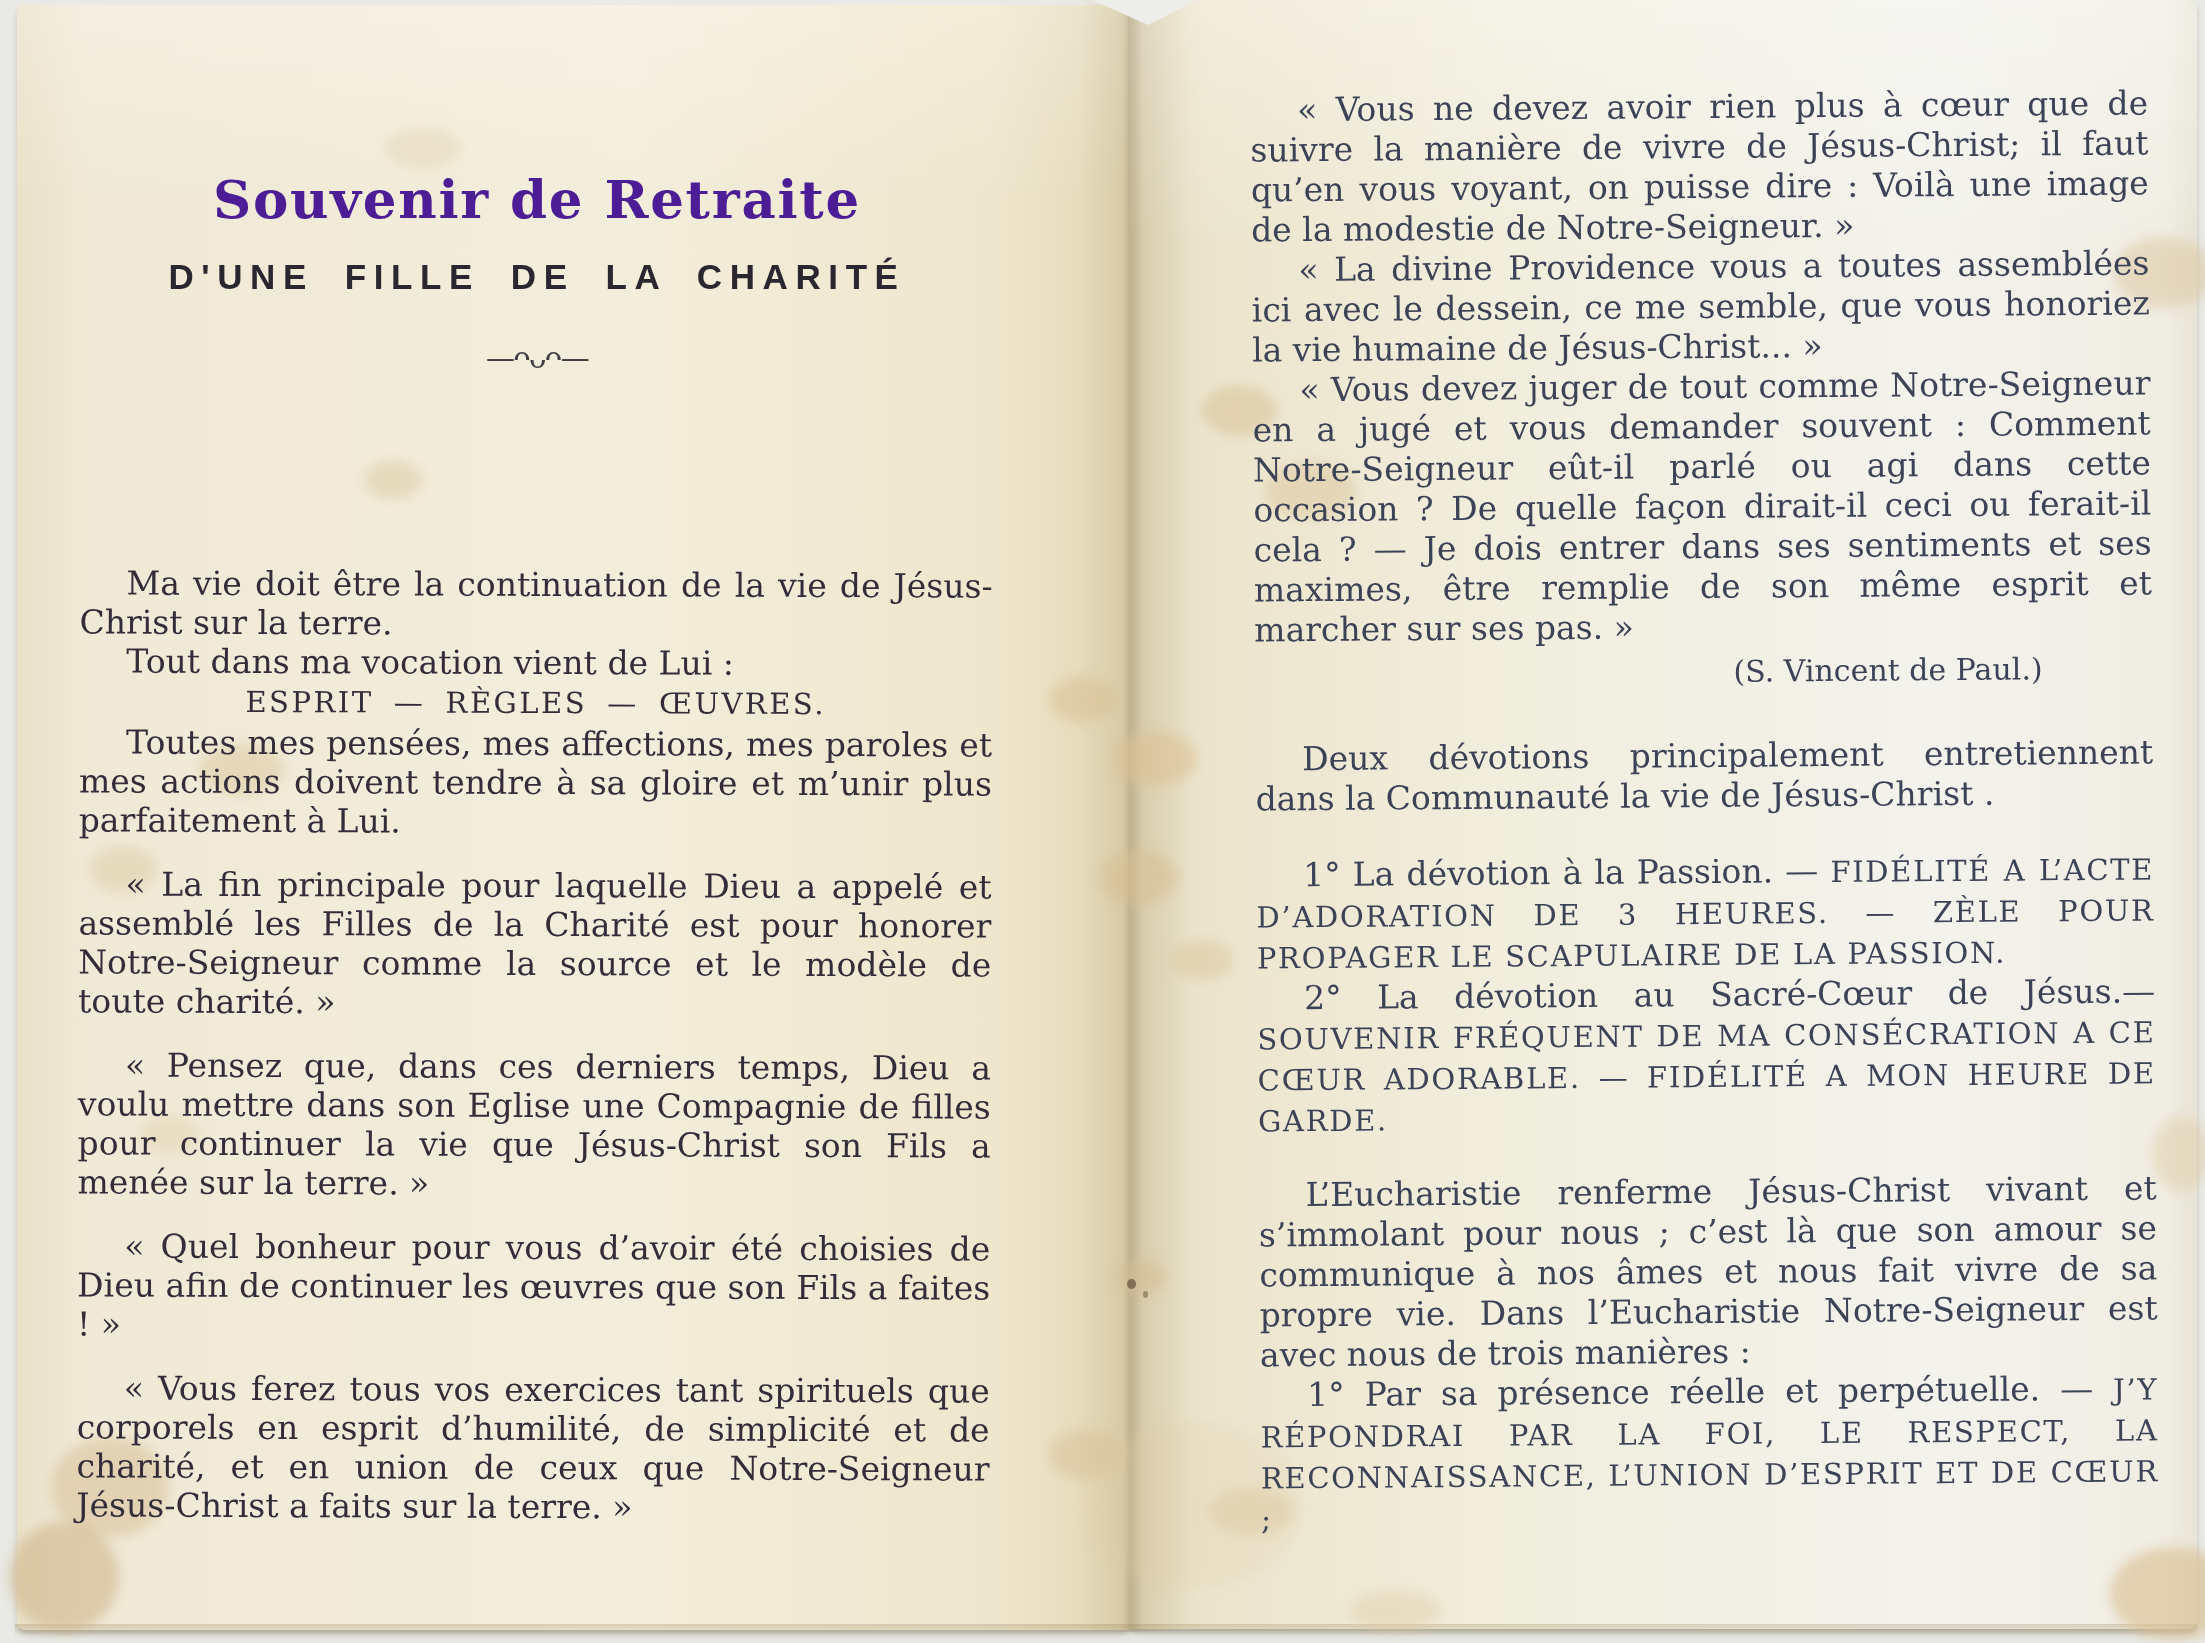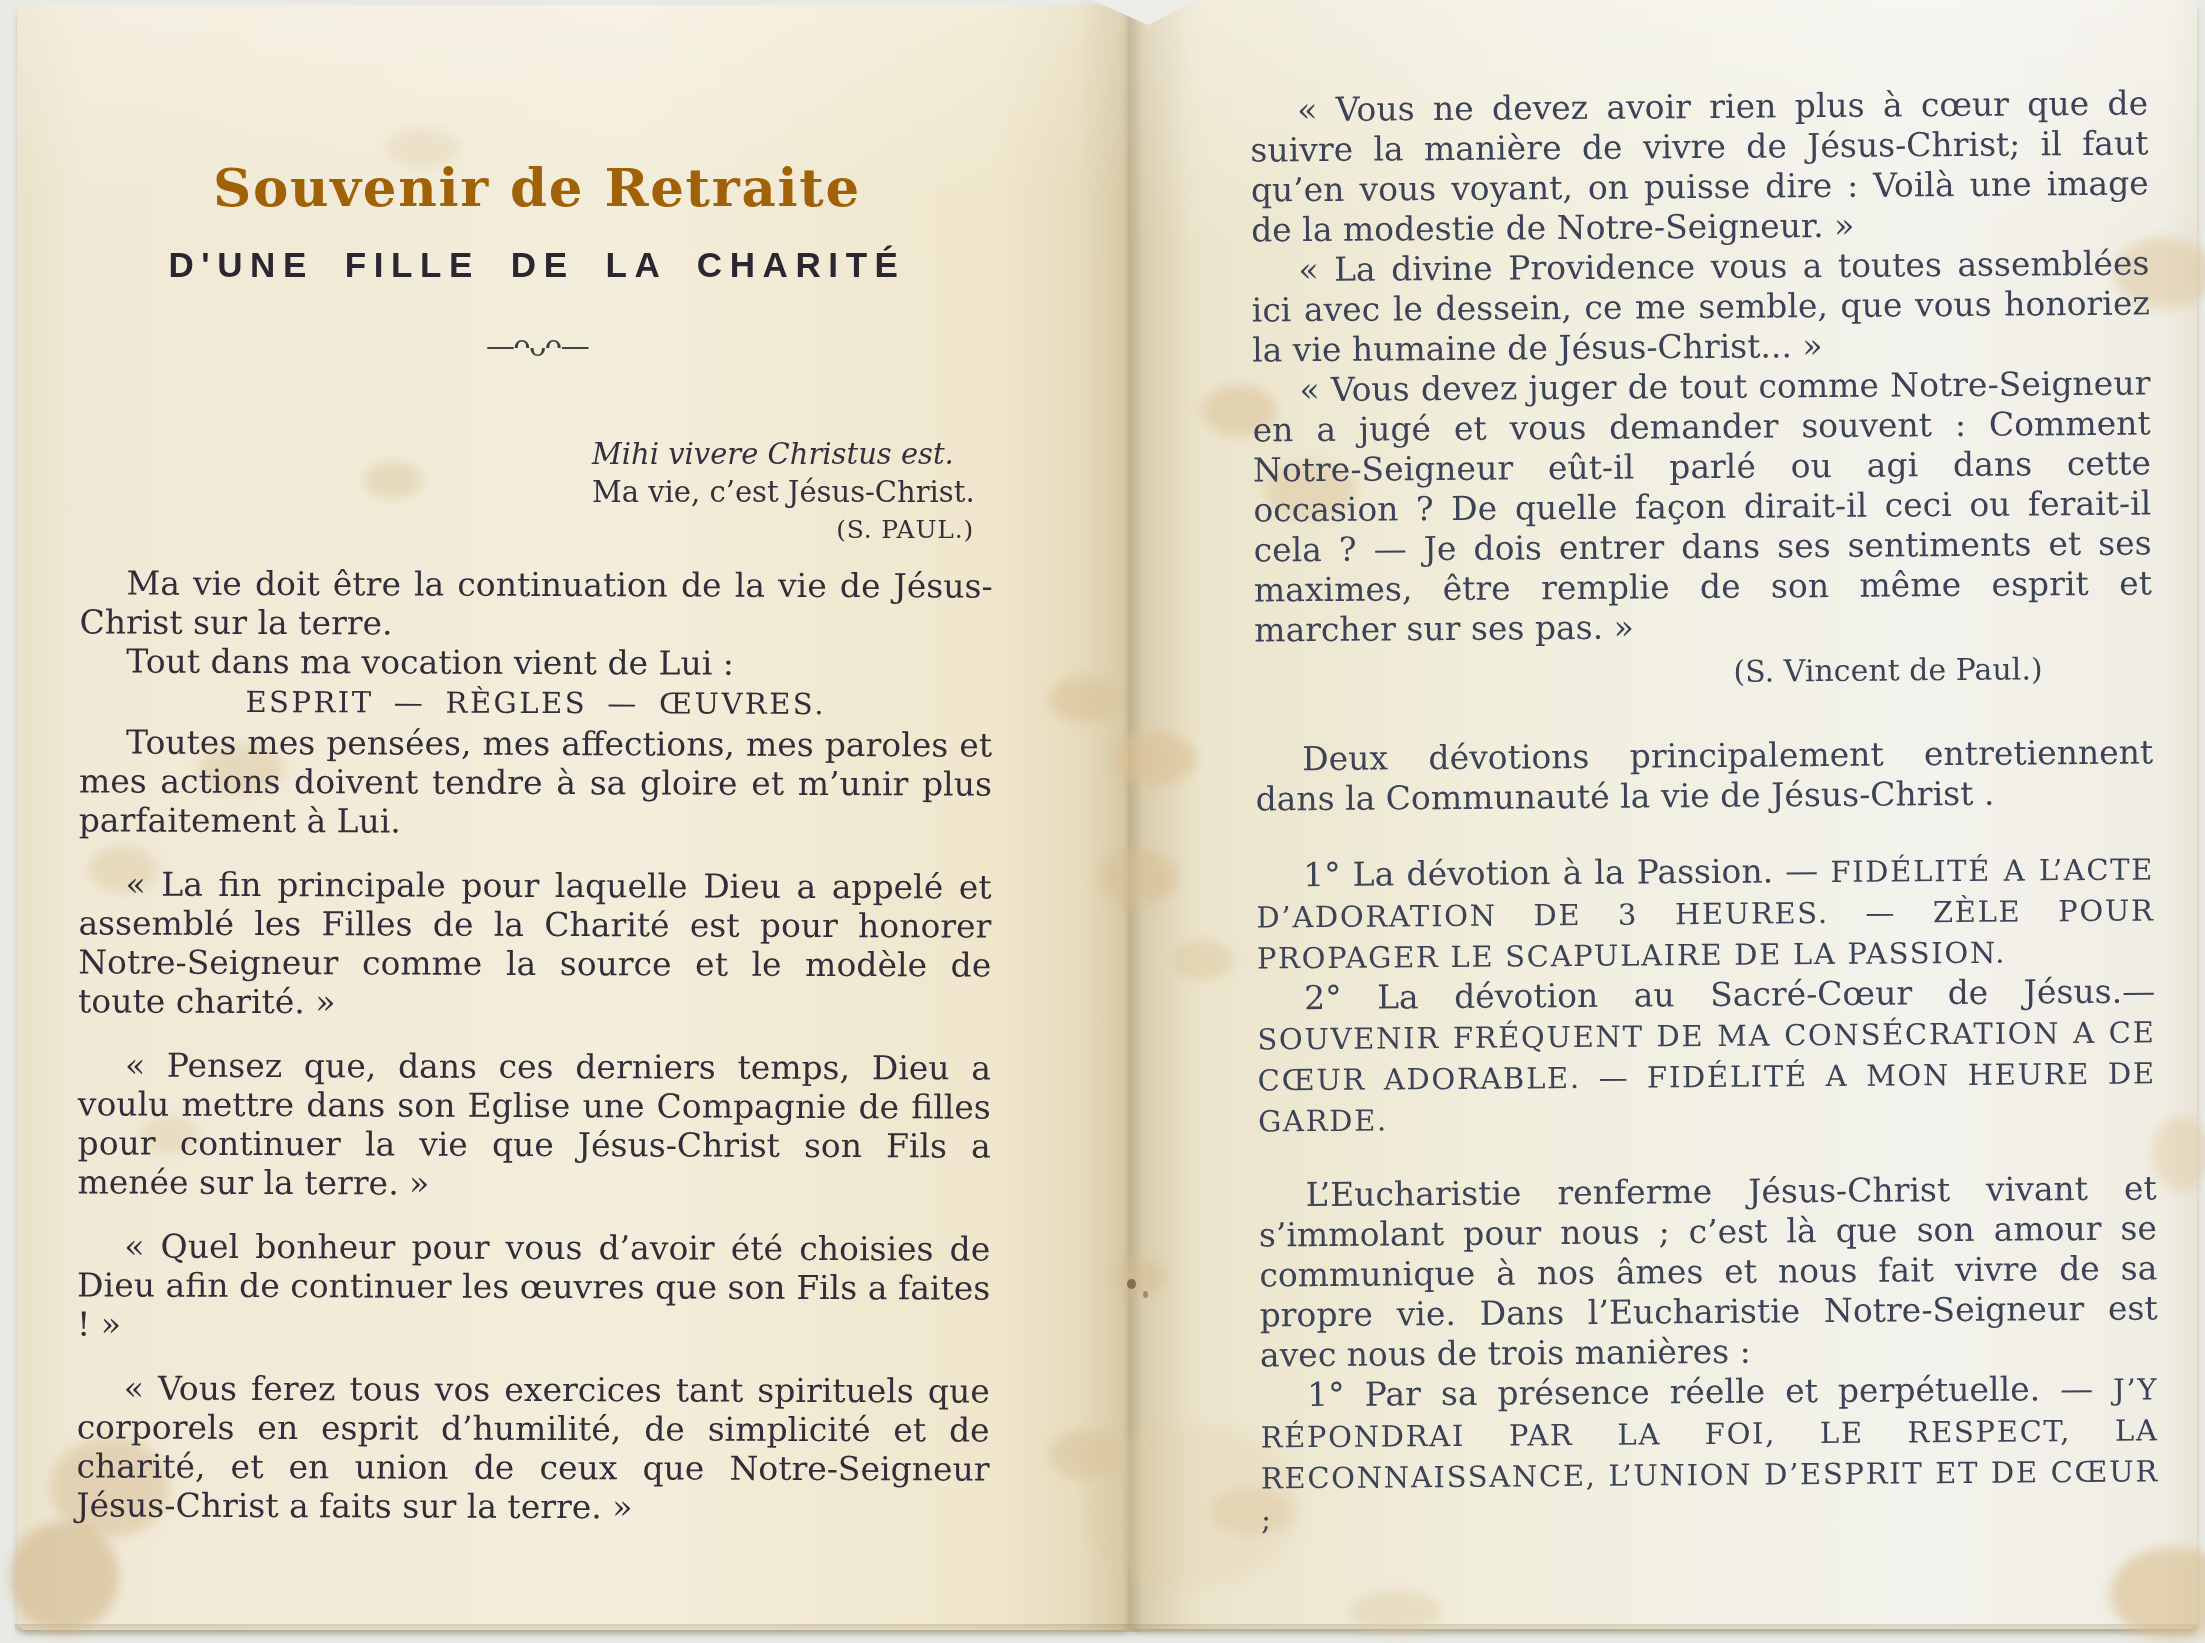--- a/index.html
+++ b/index.html
@@ -41,21 +41,21 @@
     background:linear-gradient(180deg, rgba(140,120,75,.28) 0%, rgba(233,234,229,0) 55%, #e7e8e3 100%);
   }
   
   .stain{position:absolute; border-radius:50%; filter:blur(6px);}
   .speck{position:absolute; border-radius:50%;}
   
   .ink-left{color:#332d3a;}
   .ink-right{color:#3c4357;}
   .title-block{position:absolute; left:76px; top:152px; width:922px; text-align:center;}
   .doc-title{
-    margin:4px; font-size:53px; font-weight:bold; letter-spacing:1.7px; color:#a16207;
+    margin:16px; font-size:53px; font-weight:bold; letter-spacing:1.7px; color:#4c1d95;
     font-family:"DejaVu Serif","Liberation Serif",serif;
   }
   .doc-subtitle{
     margin:27px 0 0 0; font-family:"Liberation Sans","DejaVu Sans",sans-serif;
     font-weight:bold; font-size:35px; letter-spacing:7.6px; word-spacing:13.5px; color:#2a2731;
   }
   .ornament{
     margin:44px 0 0 0; font-size:29px; letter-spacing:-1.7px; color:#404040; font-weight:normal;
   }
   .epigraph{
@@ -124,25 +124,20 @@
     <div class="speck" style="left:1127px;top:1279px;width:8.5px;height:10px;background:#6b5640;opacity:.75"></div>
     <div class="speck" style="left:1143px;top:1291px;width:5px;height:6.8px;background:#7a6348;opacity:.6"></div>
   </div>
 
   <div class="title-block">
     <h1 class="doc-title">Souvenir de Retraite</h1>
     <div class="doc-subtitle">D'UNE FILLE DE LA CHARITÉ</div>
     <div class="ornament">—ᴖᴗᴖ—</div>
   </div>
 
-  <div class="epigraph ink-left">
-    <div class="lat">Mihi vivere Christus est.</div>
-    <div>Ma vie, c’est Jésus-Christ.</div>
-    <div class="attr">(S. PAUL.)</div>
-  </div>
 
   <div class="left-body body-col ink-left">
     <p>Ma vie doit être la continuation de la vie de Jésus-Christ sur la terre.</p>
     <p>Tout dans ma vocation vient de Lui :</p>
     <p class="motto">ESPRIT — RÈGLES — ŒUVRES.</p>
     <p>Toutes mes pensées, mes affections, mes paroles et mes actions doivent tendre à sa gloire et m’unir plus parfaitement à Lui.</p>
     <p class="quote">« La fin principale pour laquelle Dieu a appelé et assemblé les Filles de la Charité est pour honorer Notre-Seigneur comme la source et le modèle de toute charité. »</p>
     <p class="quote">« Pensez que, dans ces derniers temps, Dieu a voulu mettre dans son Eglise une Compagnie de filles pour continuer la vie que Jésus-Christ son Fils a menée sur la terre. »</p>
     <p class="quote">« Quel bonheur pour vous d’avoir été choisies de Dieu afin de continuer les œuvres que son Fils a faites ! »</p>
     <p class="quote">« Vous ferez tous vos exercices tant spirituels que corporels en esprit d’humilité, de simplicité et de charité, et en union de ceux que Notre-Seigneur Jésus-Christ a faits sur la terre. »</p>

